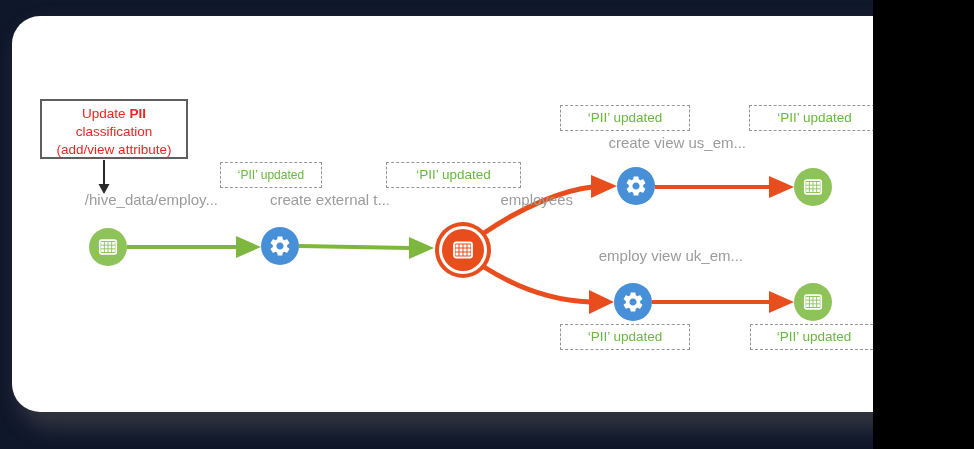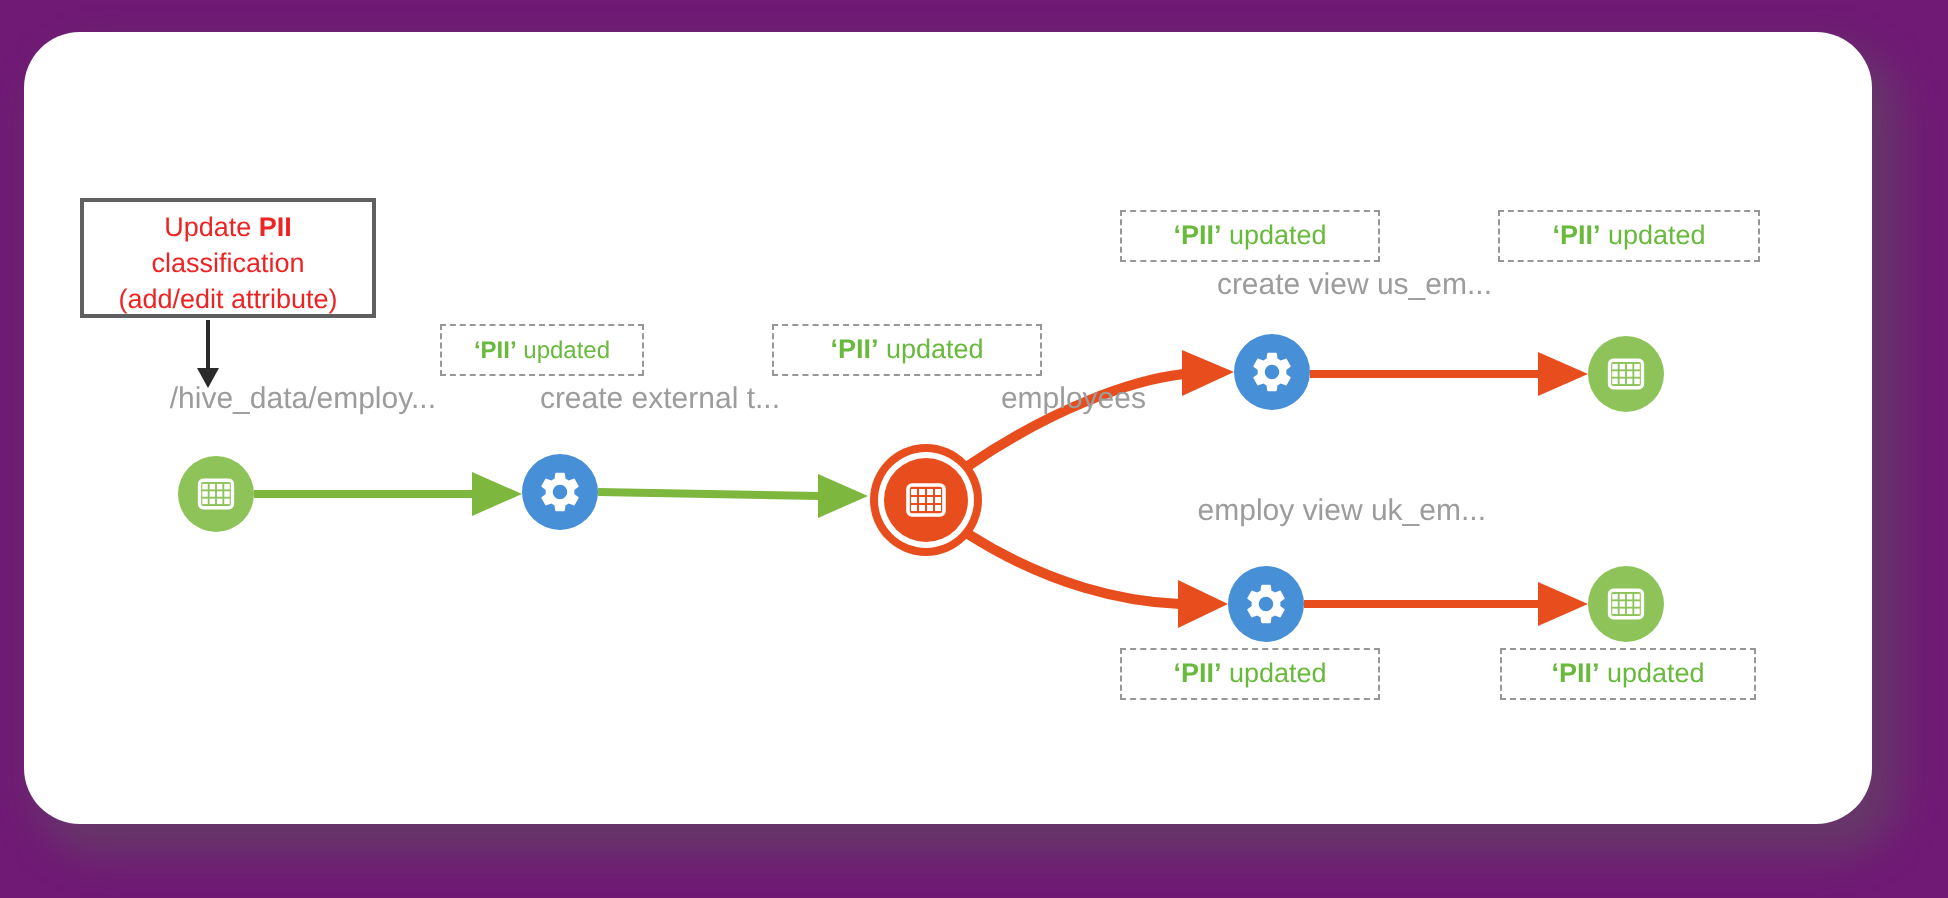--- a/index.html
+++ b/index.html
@@ -1,36 +1,36 @@
 <!DOCTYPE html>
 <html><head>
 <meta charset="utf-8">
 <style>
   html,body{margin:0;padding:0;background:#000;}
   *{box-sizing:border-box;}
-  #stage{position:relative;width:974px;height:449px;background:#701a75;overflow:hidden;
+  #stage{position:relative;width:873px;height:449px;background:#0f172a;overflow:hidden;
          font-family:"Liberation Sans",sans-serif;}
   .canvas{position:absolute;left:12px;top:16px;width:924px;height:396px;background:#fff;
           border-radius:28px;box-shadow:10px 12px 20px 4px rgba(90,90,90,.45);}
   #edges{position:absolute;left:0;top:0;width:974px;height:449px;pointer-events:none;}
 
   .node{position:absolute;width:38px;height:38px;border-radius:50%;
         display:flex;align-items:center;justify-content:center;cursor:pointer;}
   .node.green{background:#8ec35a;}
   .node.blue{background:#478fd6;}
   .node.red{background:#e84e1d;width:42px;height:42px;
             box-shadow:0 0 0 3px #fff,0 0 0 7px #e84e1d;}
   .node svg{display:block;}
 
   .node-label{position:absolute;width:220px;text-align:right;font-size:15px;
               color:#9c9c9c;white-space:nowrap;}
   .badge{position:absolute;height:26px;border:1px dashed #979797;color:#68b93c;
          font-size:13.5px;line-height:24px;text-align:center;white-space:nowrap;
          background:#fff;}
-  .badge b{font-weight:bold;}
+  .badge b{font-weight:normal;}
   .badge.small{font-size:12px;}
 
   .callout{position:absolute;left:40px;top:99px;width:148px;height:60px;
            border:2px solid #5f5f5f;background:#fff;color:#ee2424;font-size:13.5px;
            line-height:18px;text-align:center;padding-top:4px;}
   .callout b{font-weight:bold;}
 </style>
 </head>
 <body>
 
@@ -64,21 +64,21 @@
     </g>
     <g>
       <line x1="104" y1="160" x2="104" y2="185" stroke="#2a2a2a" stroke-width="2"></line>
       <polygon points="98.5,184 109.5,184 104,194" fill="#2a2a2a"></polygon>
     </g>
   </svg>
 
   <div class="callout">
     <span><span>Update </span><b>PII</b></span><br>
     <span>classification</span><br>
-    <span>(add/edit attribute)</span>
+    <span>(add/view attribute)</span>
   </div>
 
   <div class="node-label" style="left:-2px;top:191px">/hive_data/employ...</div>
   <div class="node-label" style="left:170px;top:191px">create external t...</div>
   <div class="node-label" style="left:353px;top:191px">employees</div>
   <div class="node-label" style="left:526px;top:134px">create view us_em...</div>
   <div class="node-label" style="left:523px;top:247px">employ view uk_em...</div>
 
   <div class="badge small" style="left:220px;top:162px;width:102px"><b>‘PII’</b><span> updated</span></div>
   <div class="badge" style="left:386px;top:162px;width:135px"><b>‘PII’</b><span> updated</span></div>

